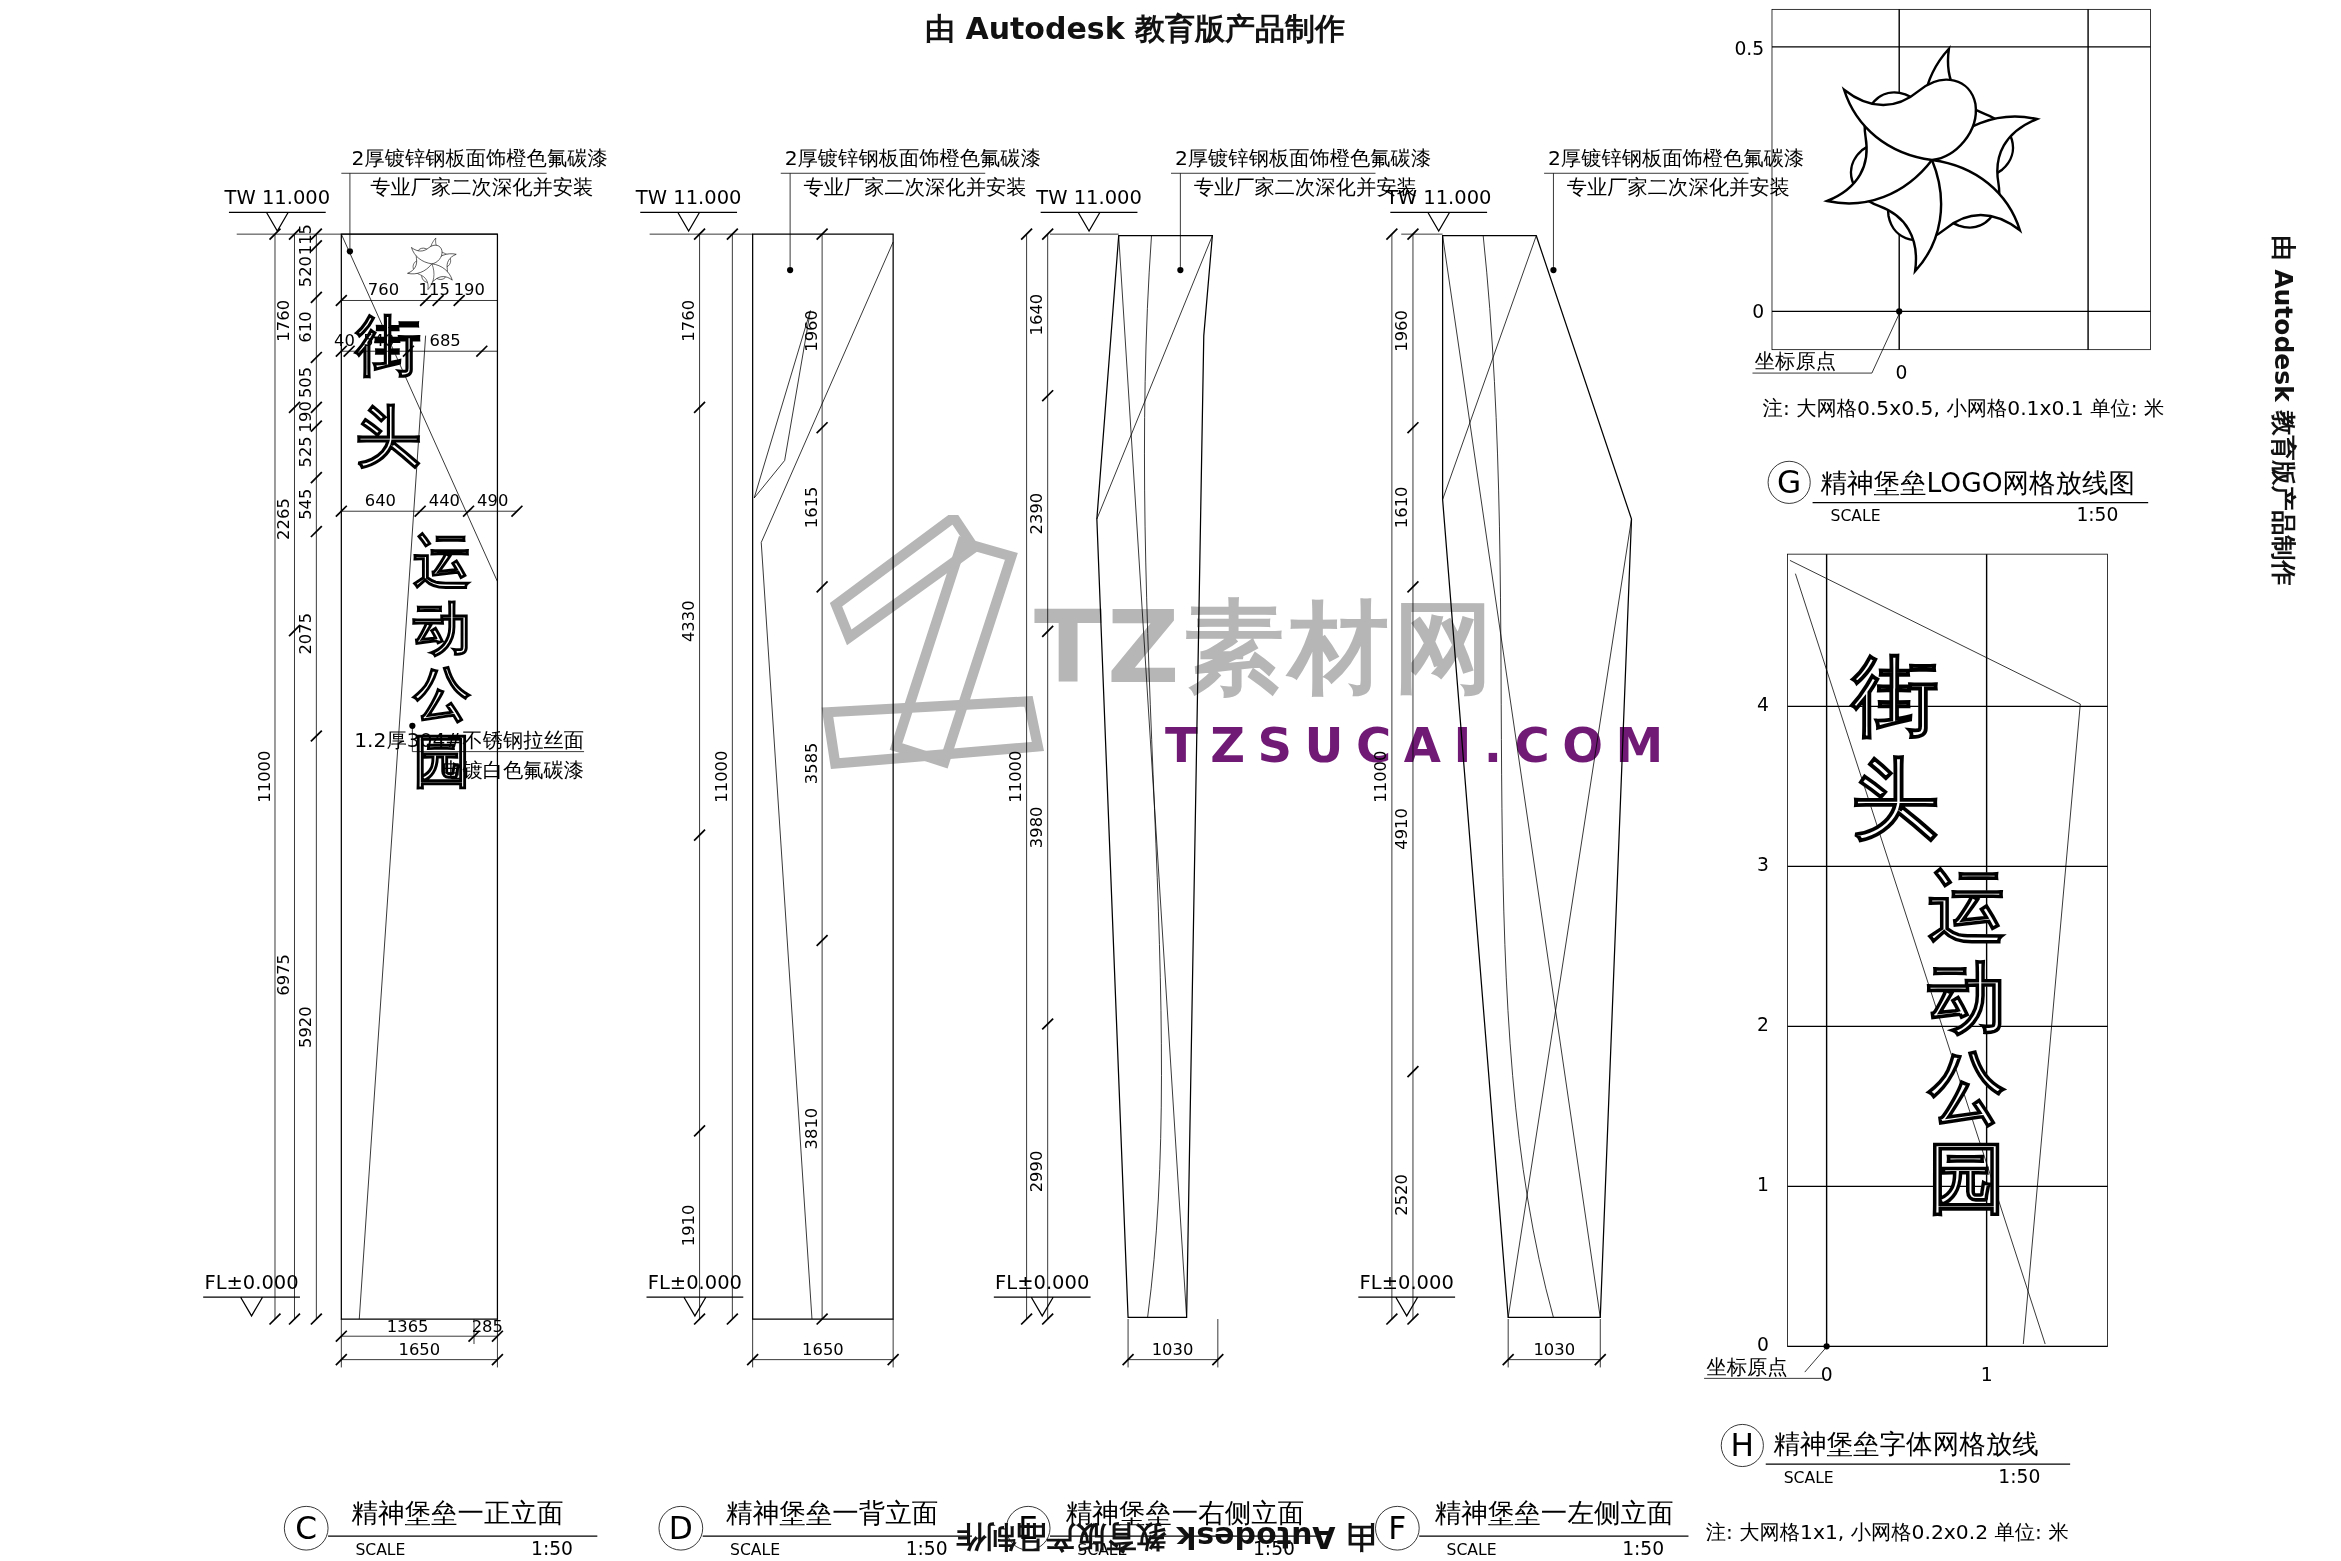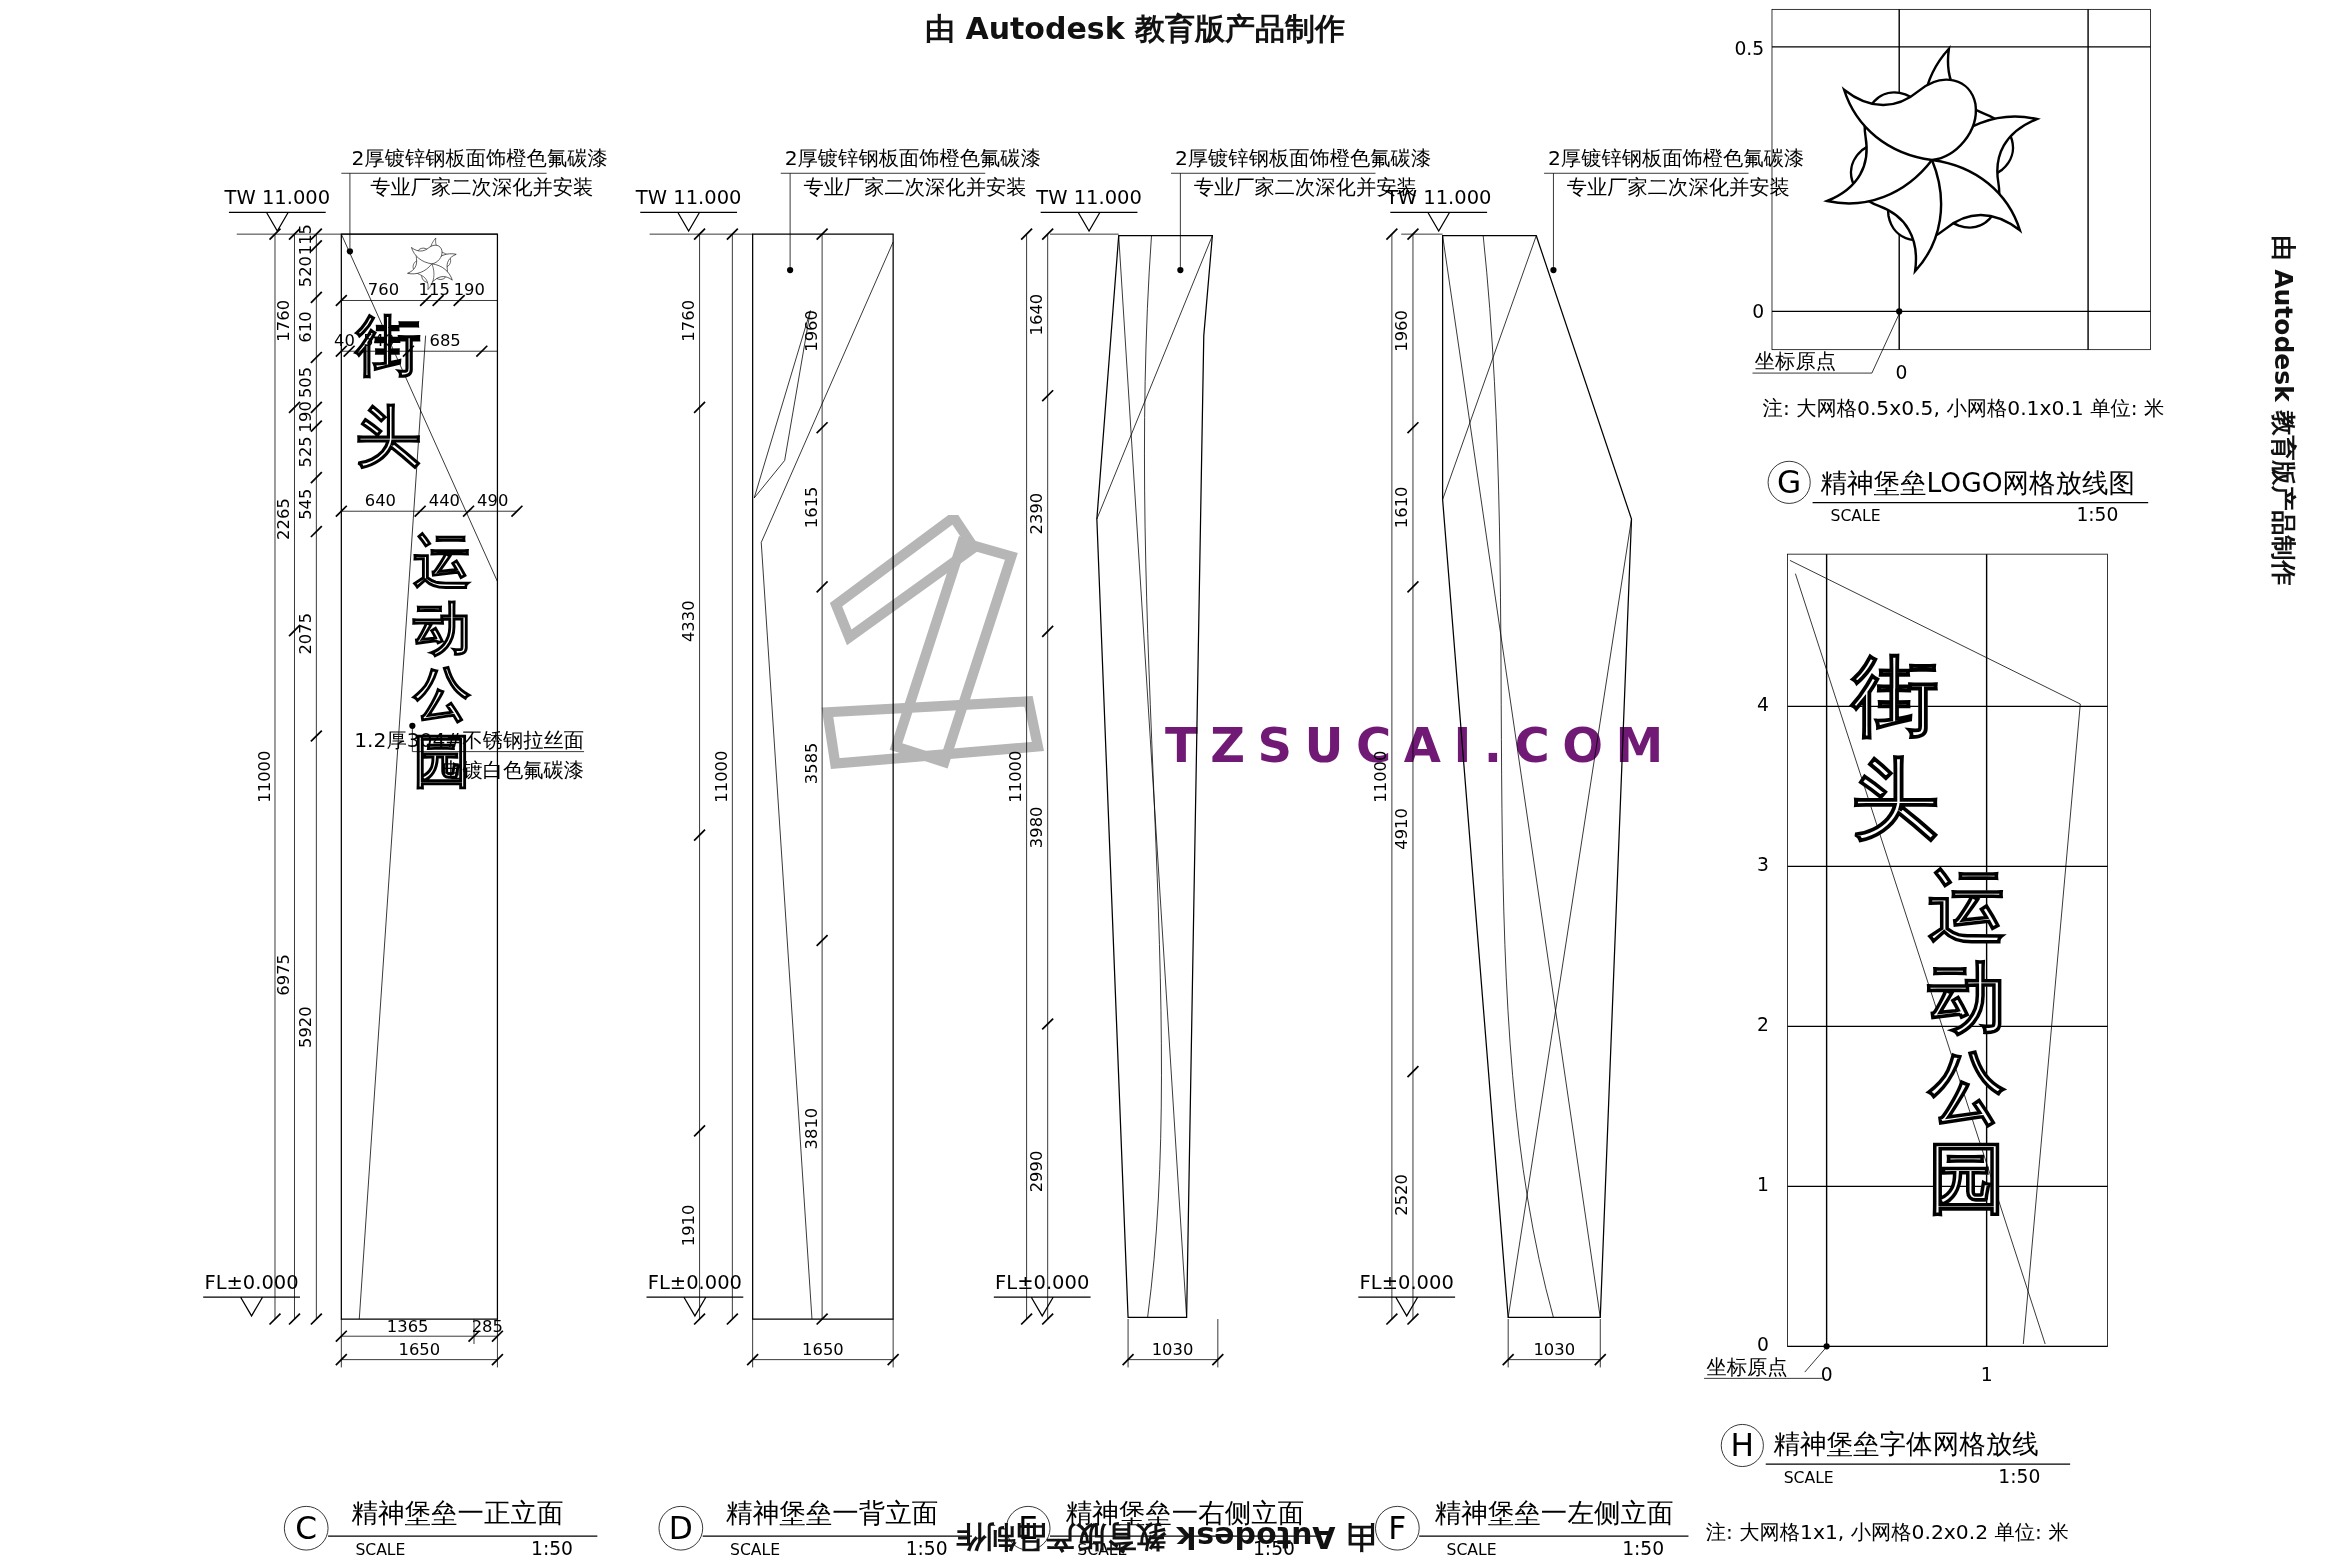--- a/index.html
+++ b/index.html
@@ -33,20 +33,21 @@
   .axis{font-size:24px;}
   .och{fill:#fff;stroke:#000;stroke-width:1.4;font-weight:700;}
   .mid{text-anchor:middle;}
   .end{text-anchor:end;}
 </style>
 </head>
 <body>
 
 <div class="sheet">
 
+  <div class="wm wm-brand">TZ素材网</div>
   <div class="wm wm-domain">TZSUCAI.COM</div>
   <svg class="wm-logo" width="234" height="265" viewBox="0 0 300 340">
     <g fill="none" stroke="#b6b6b6" stroke-width="13" stroke-linejoin="miter">
       <polygon points="185,35 248,53 162,317 100,297"></polygon>
       <polygon points="200,42 40,157 23,115 174,3"></polygon>
       <polygon points="12,253 270,239 282,297 22,319"></polygon>
     </g>
   </svg>
 
   <div class="stamp stamp-top">由 Autodesk 教育版产品制作</div>

